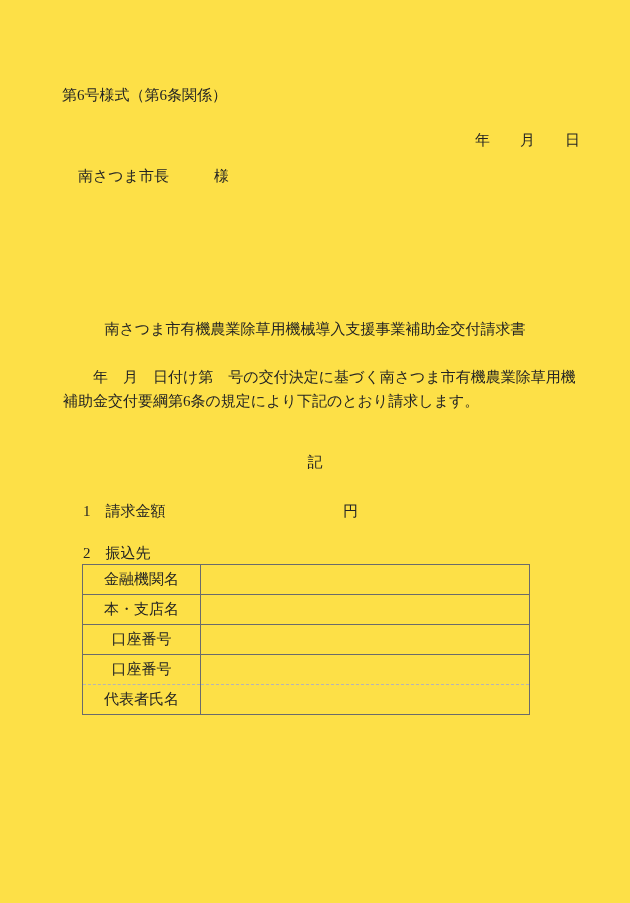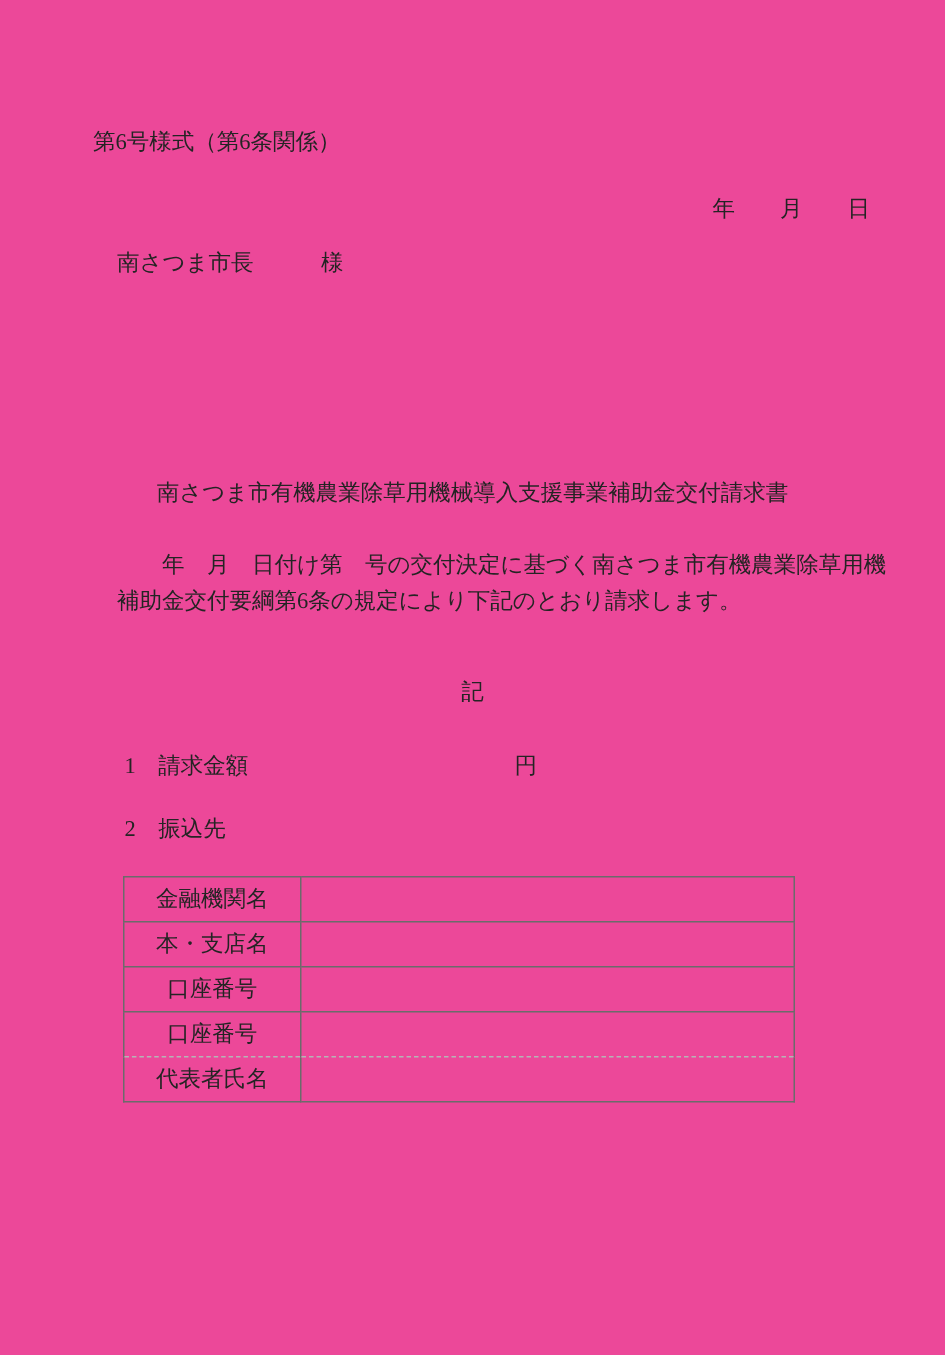--- a/index.html
+++ b/index.html
@@ -4,21 +4,21 @@
 <style>
   html, body {
     margin: 0;
     padding: 0;
     background: #ffffff;
   }
   .page {
     position: relative;
     width: 630px;
     height: 903px;
-    background: #ec4899;
+    background: #fde047;
     color: #242424;
     font-family: "Liberation Serif", "DejaVu Serif", serif;
     font-size: 15px;
     overflow: hidden;
   }
   .abs { position: absolute; white-space: nowrap; line-height: 1; }
 
   .form-number   { left: 62px;  top: 88px; }
   .date-line     { left: 475px; top: 133px; }
   .addressee     { left: 78px;  top: 169px; font-family: Liberation Serif, serif; }
@@ -46,37 +46,37 @@
     white-space: nowrap;
     line-height: 1;
   }
 
   .body-paragraph {
     position: absolute;
     left: 63px; top: 366px;
     width: 540px;
     line-height: 23.5px;
   }
-  .body-line { white-space: nowrap; margin-left: 15px; }
+  .body-line { white-space: nowrap; }
 
   .section-marker {
     position: absolute;
     left: 0; top: 455px;
     width: 630px;
     text-align: center;
     line-height: 1;
   }
 
   .item-claim { left: 83px; top: 504px; }
   .amount-unit { position: absolute; left: 260px; top: 0; }
   .item-bank  { left: 83px; top: 546px; }
 
   .bank-table {
     position: absolute;
-    left: 82px; top: 584px;
+    left: 82px; top: 564px;
     width: 448px;
     border-collapse: collapse;
     table-layout: fixed;
     font-size: 15px;
     color: #242424;
   }
   .bank-table td {
     border: 1px solid #6b6b6b;
     height: 29px;
     padding: 0;

